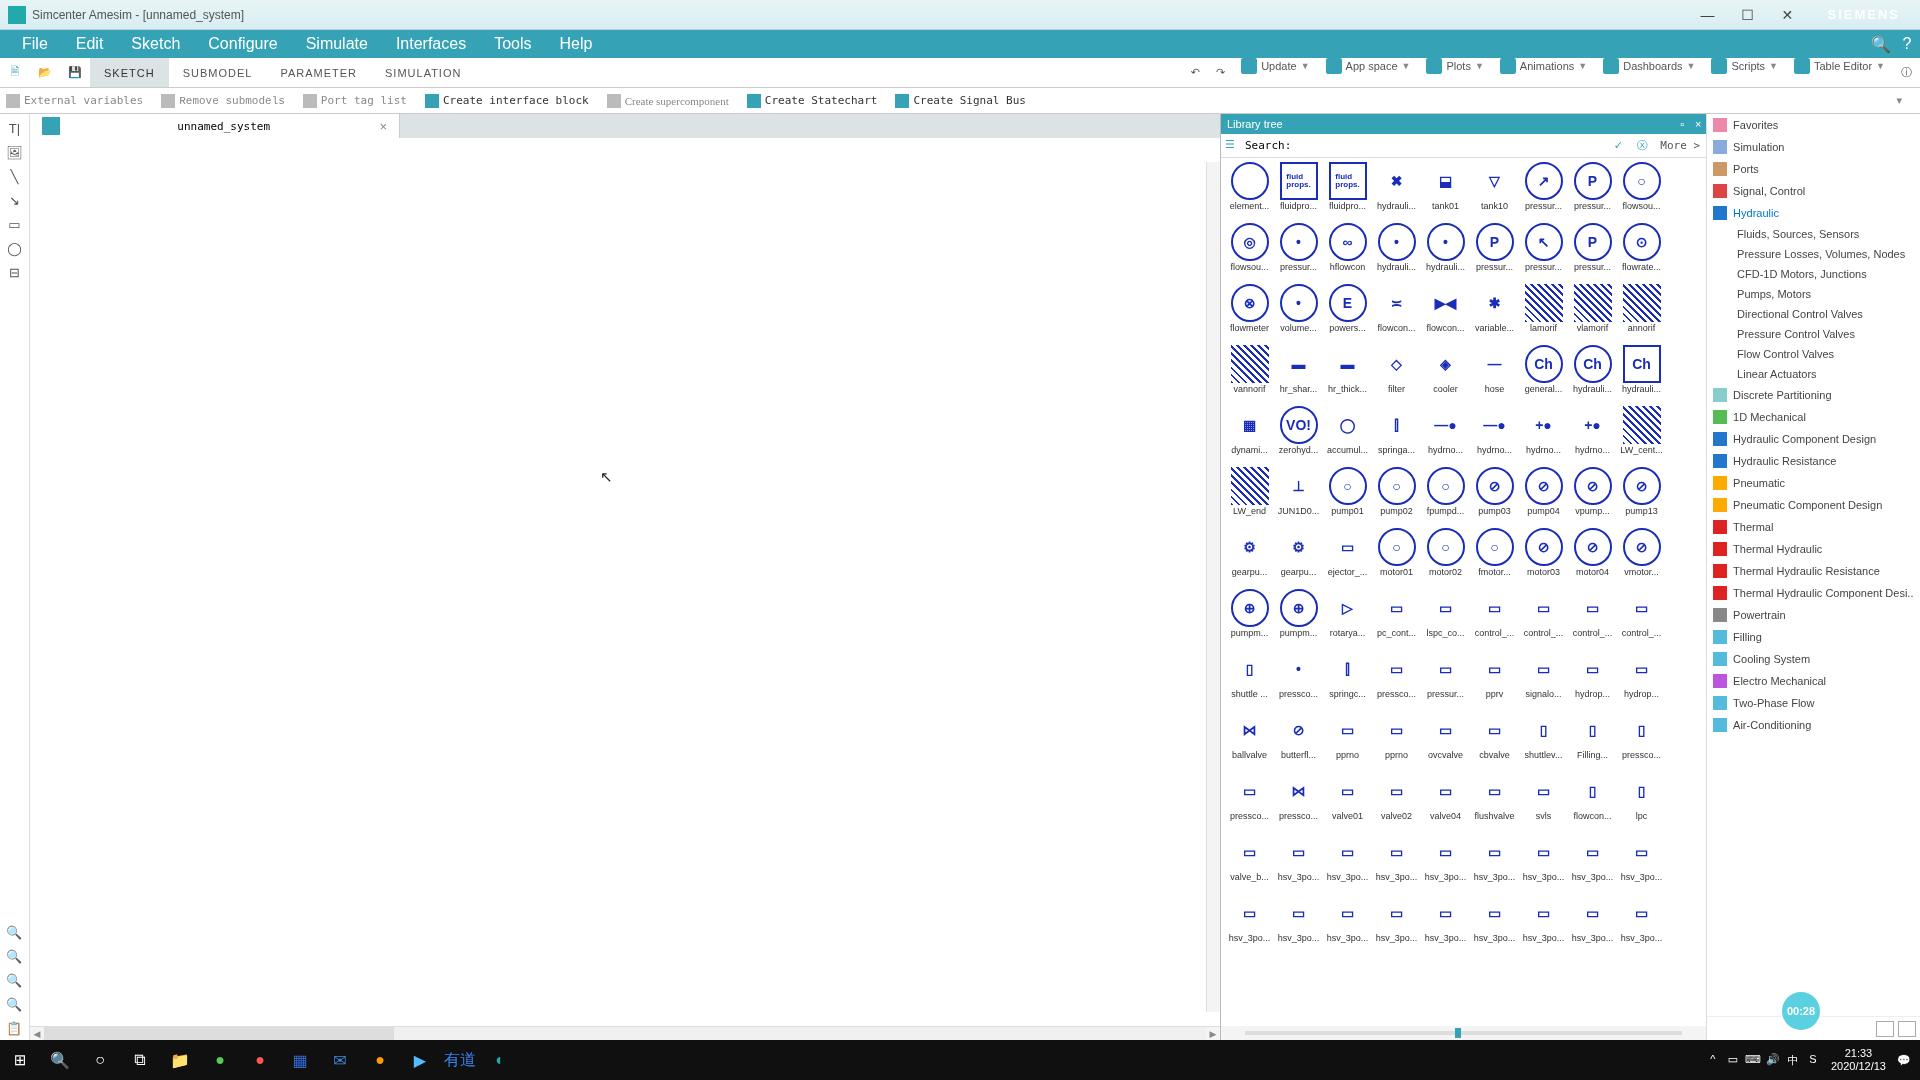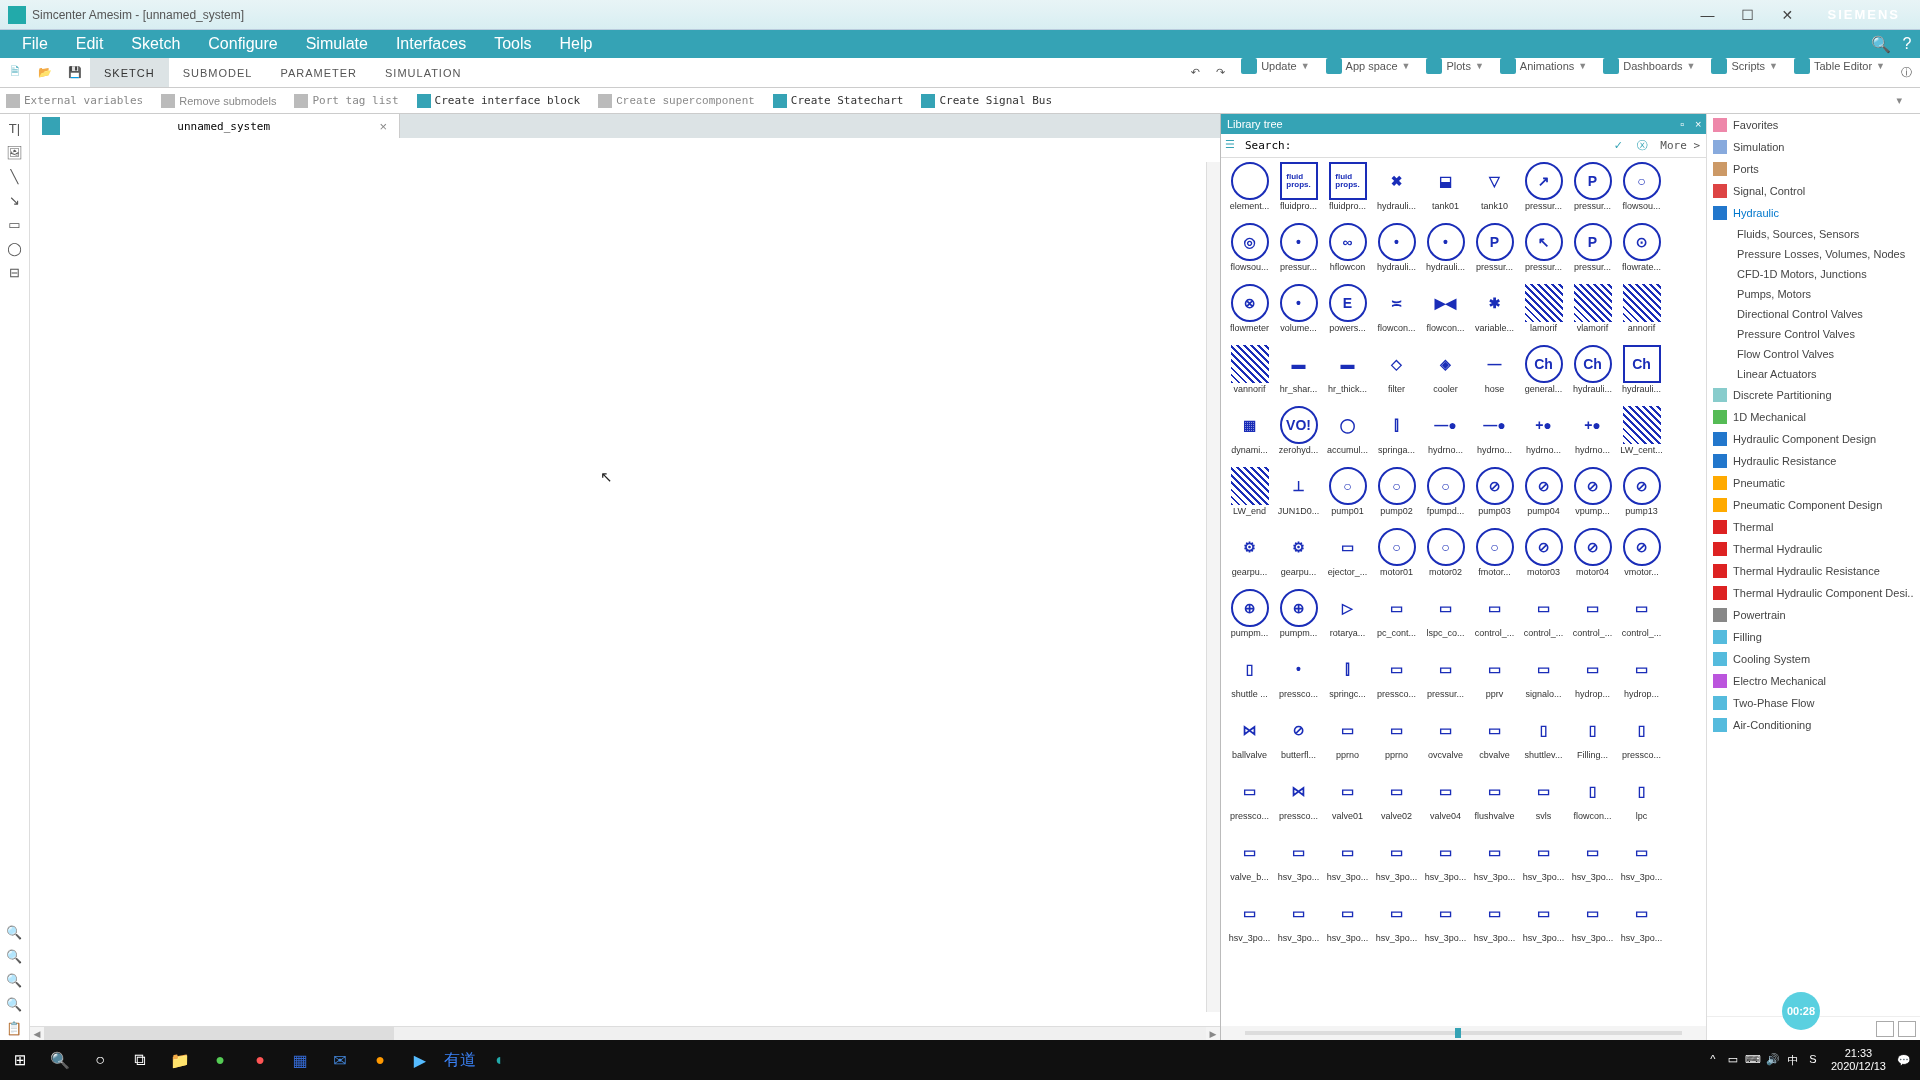--- a/index.html
+++ b/index.html
@@ -172,33 +172,33 @@
   <div class="rbtn">ⓘ</div>
 </div>
 
 <div class="toolbar2" id="toolbar2">
     <div class="tbtn">
       <span class="ti"></span>
       <span style="font-family:monospace">External variables</span>
     </div>
     <div class="tbtn">
       <span class="ti"></span>
-      <span style="font-family:Liberation Sans, sans-serif">Remove submodels</span>
+      <span style="font-family:Liberation Mono, monospace">Remove submodels</span>
     </div>
     <div class="tbtn">
       <span class="ti"></span>
       <span style="font-family:monospace">Port tag list</span>
     </div>
     <div class="tbtn enabled">
       <span class="ti"></span>
       <span style="font-family:monospace">Create interface block</span>
     </div>
     <div class="tbtn">
       <span class="ti"></span>
-      <span style="font-family:Liberation Mono, monospace">Create supercomponent</span>
+      <span style="font-family:Liberation Serif, serif">Create supercomponent</span>
     </div>
     <div class="tbtn enabled">
       <span class="ti"></span>
       <span style="font-family:monospace">Create Statechart</span>
     </div>
     <div class="tbtn enabled">
       <span class="ti"></span>
       <span style="font-family:monospace">Create Signal Bus</span>
     </div>
   <div class="tbtn" style="margin-left:auto">

